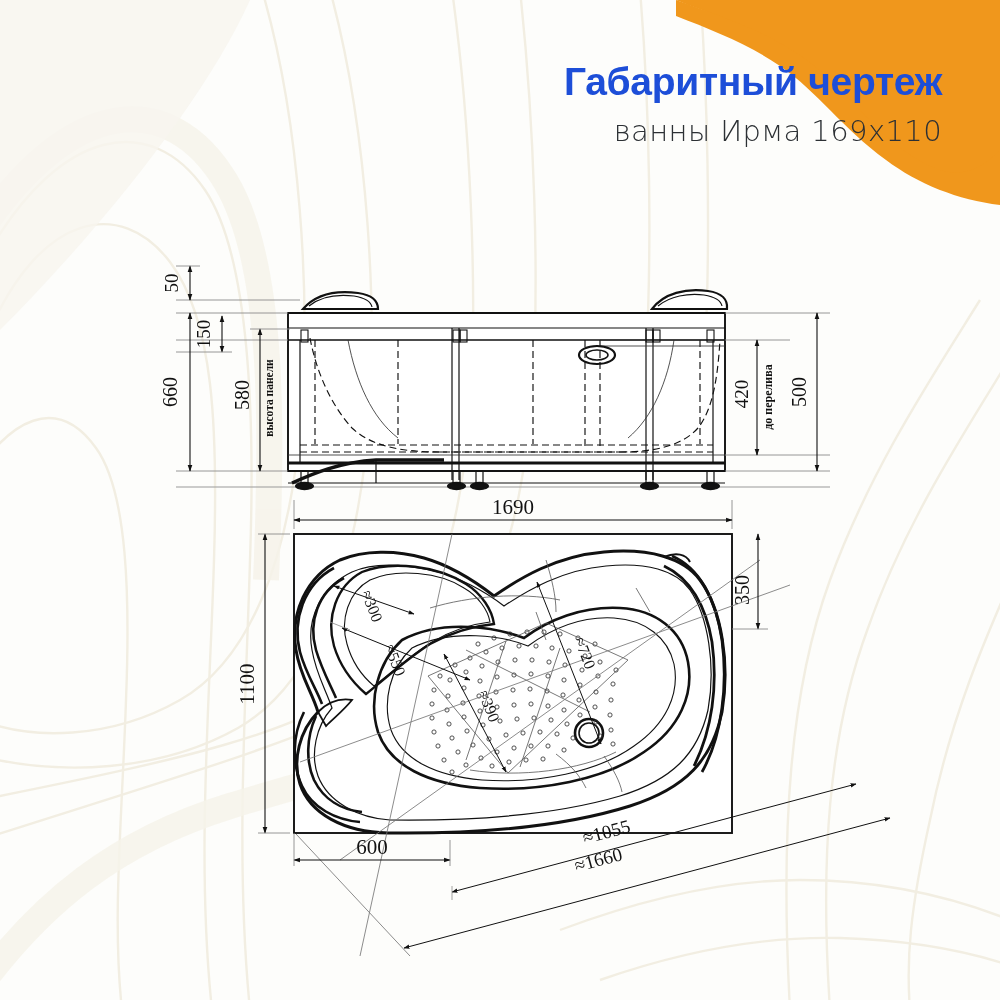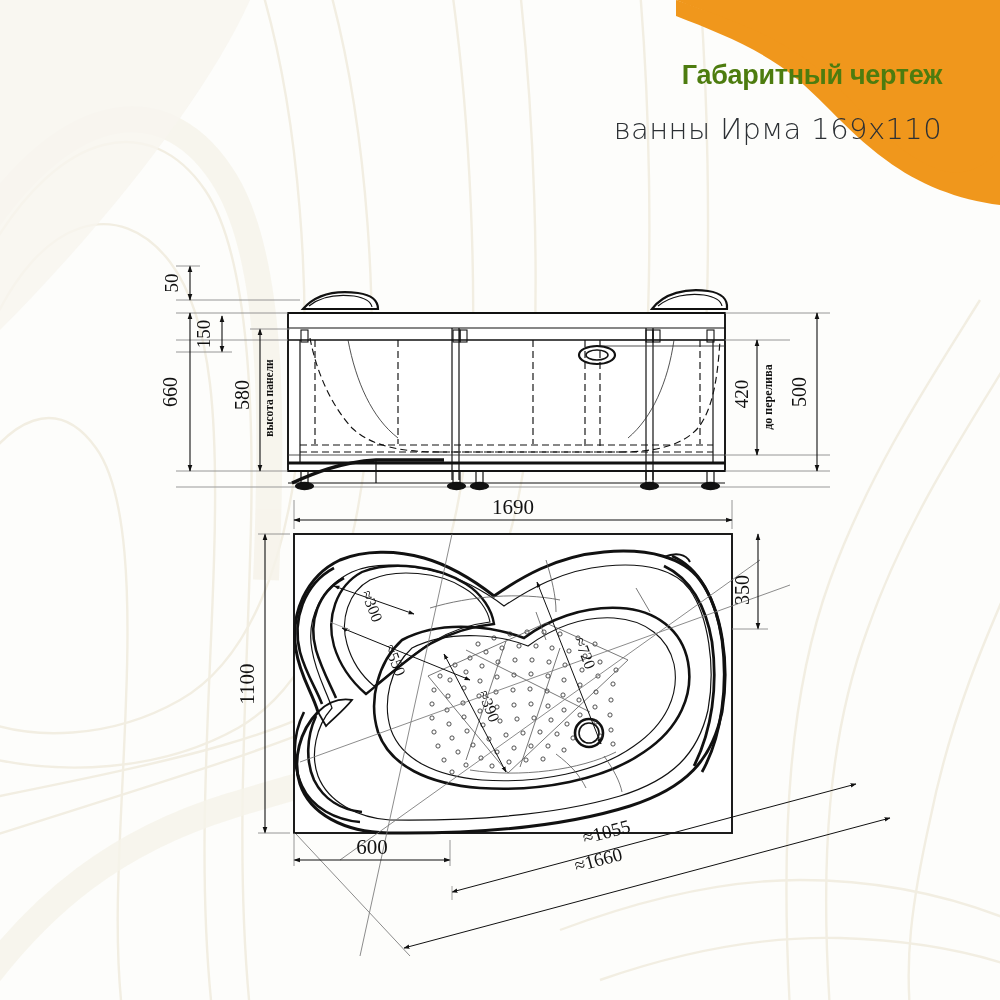--- a/index.html
+++ b/index.html
@@ -17,32 +17,32 @@
   }
   .bg-layer { position:absolute; left:0; top:0; width:1000px; height:1000px; }
   .header-block {
     position: absolute;
     right: 58px;
     top: 62px;
     text-align: right;
     z-index: 6;
   }
   .title {
-    font-size: 27px;
+    font-size: 39px;
     font-weight: bold;
-    color: #4d7c0f;
+    color: #1d4ed8;
     letter-spacing: -0.3px;
     line-height: 1.0;
     white-space: nowrap;
   }
   .subtitle {
     font-size: 29px;
     font-weight: 300;
     color: #2c3034;
-    margin-top: 23px;
+    margin-top: 13px;
     letter-spacing: 0.4px;
     white-space: nowrap;
     font-family: "DejaVu Sans", sans-serif;
   }
   .drawing { position:absolute; left:0; top:0; width:1000px; height:1000px; z-index:4; }
   .dimtext {
     font-family: "Liberation Serif", serif;
     fill: #111111;
   }
 </style>

